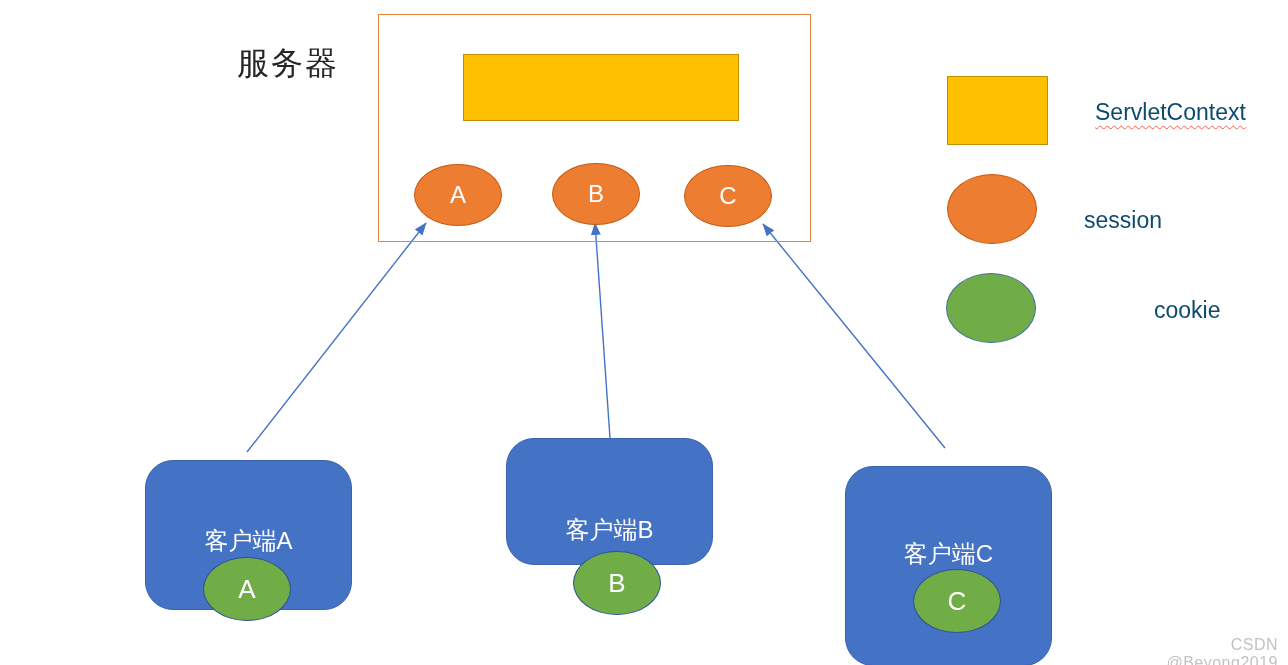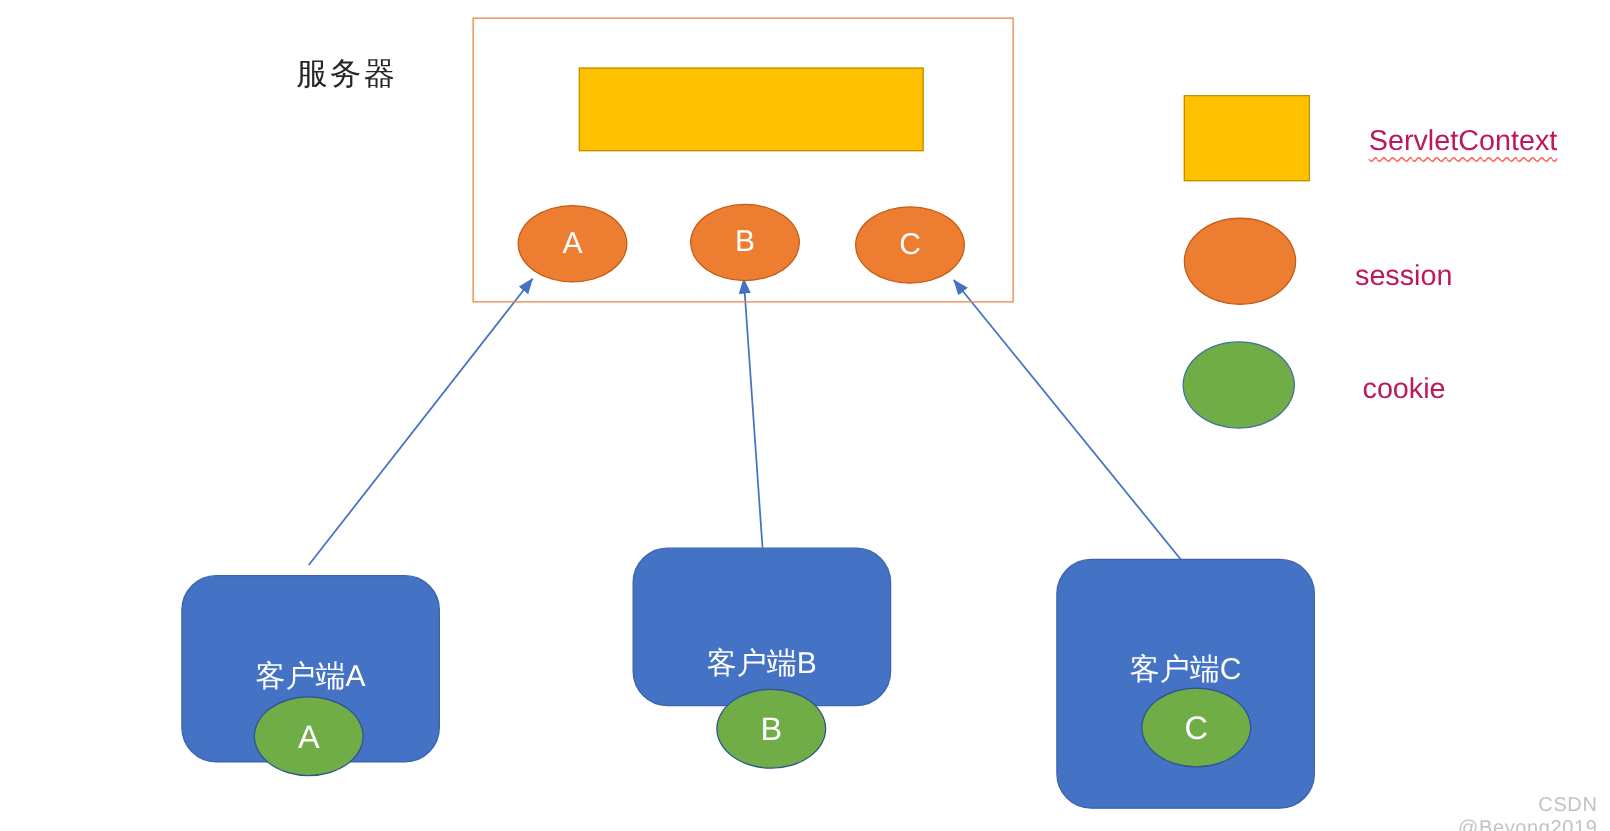--- a/index.html
+++ b/index.html
@@ -2,49 +2,49 @@
 <html><head>
 <meta charset="utf-8">
 <style>
   html,body{margin:0;padding:0;background:#ffffff;}
   body{font-family:"Liberation Sans","DejaVu Sans",sans-serif;}
   .canvas{position:relative;width:1288px;height:665px;background:#ffffff;overflow:hidden;}
 
   
   .server-box{position:absolute;left:378px;top:14px;width:433px;height:228px;
     border:1px solid #e8843c;background:transparent;box-sizing:border-box;}
-  .server-label{position:absolute;left:237px;top:42px;font-size:25px;color:#262626;letter-spacing:2px;}
+  .server-label{position:absolute;left:237px;top:42px;font-size:32px;color:#262626;letter-spacing:2px;}
   .servlet-rect{position:absolute;left:463px;top:54px;width:276px;height:67px;
     background:#ffc000;border:1px solid #bf9000;box-sizing:border-box;}
   .session{position:absolute;width:88px;height:62px;border-radius:50%;
     background:#ed7d31;border:1px solid #c55a11;box-sizing:border-box;
     display:flex;align-items:center;justify-content:center;color:#ffffff;font-size:24px;}
   .session-a{left:414px;top:164px;}
   .session-b{left:552px;top:163px;}
   .session-c{left:684px;top:165px;}
 
   
   .legend-swatch-rect{position:absolute;left:947px;top:76px;width:101px;height:69px;
     background:#ffc000;border:1px solid #bf9000;box-sizing:border-box;}
   .legend-ellipse{position:absolute;width:90px;height:70px;border-radius:50%;box-sizing:border-box;}
   .legend-ellipse-session{left:947px;top:174px;background:#ed7d31;border:1px solid #c55a11;}
   .legend-ellipse-cookie{left:946px;top:273px;background:#70ad47;border:1.5px solid #41719c;}
-  .legend-text{position:absolute;font-size:23px;color:#be185d;}
+  .legend-text{position:absolute;font-size:23px;color:#0c4a6e;}
   .legend-text-servletcontext{left:1095px;top:99px;
     text-decoration:underline;text-decoration-style:wavy;text-decoration-color:#ff5a52;
     text-decoration-thickness:1px;text-underline-offset:5px;}
   .legend-text-session{left:1084px;top:207px;}
-  .legend-text-cookie{left:1090px;top:297px;}
+  .legend-text-cookie{left:1154px;top:297px;}
 
   
   .client{position:absolute;width:207px;background:#4472c4;border:1px solid #3a63ae;
     border-radius:28px;box-sizing:border-box;}
   .client-a{left:145px;top:424px;height:150px;margin-top:36px;}
   .client-b{left:506px;top:438px;height:127px;}
-  .client-c{left:845px;top:447px;height:200px;}
+  .client-c{left:845px;top:466px;height:200px;}
   .client-label{position:absolute;left:0;right:0;text-align:center;color:#ffffff;font-size:24px;}
   .cookie{position:absolute;width:88px;height:64px;border-radius:50%;
     background:#70ad47;border:1.5px solid #2f528f;box-sizing:border-box;
     display:flex;align-items:center;justify-content:center;color:#ffffff;font-size:26px;}
 
   
   .arrows{position:absolute;left:0;top:0;width:1288px;height:665px;pointer-events:none;}
 
   
   .watermark{position:absolute;left:1120px;top:636px;width:158px;text-align:right;

